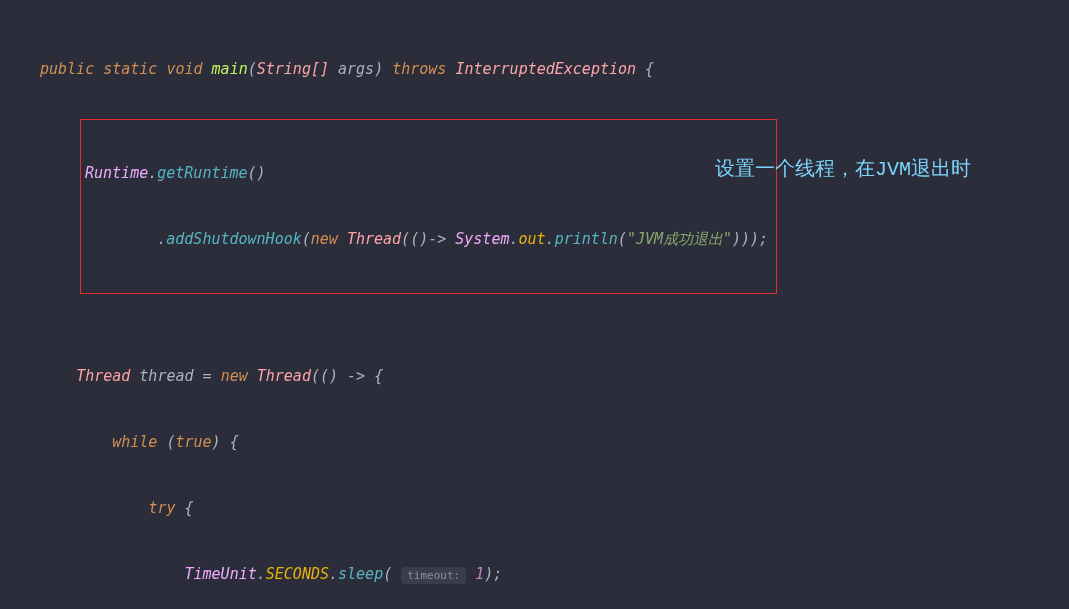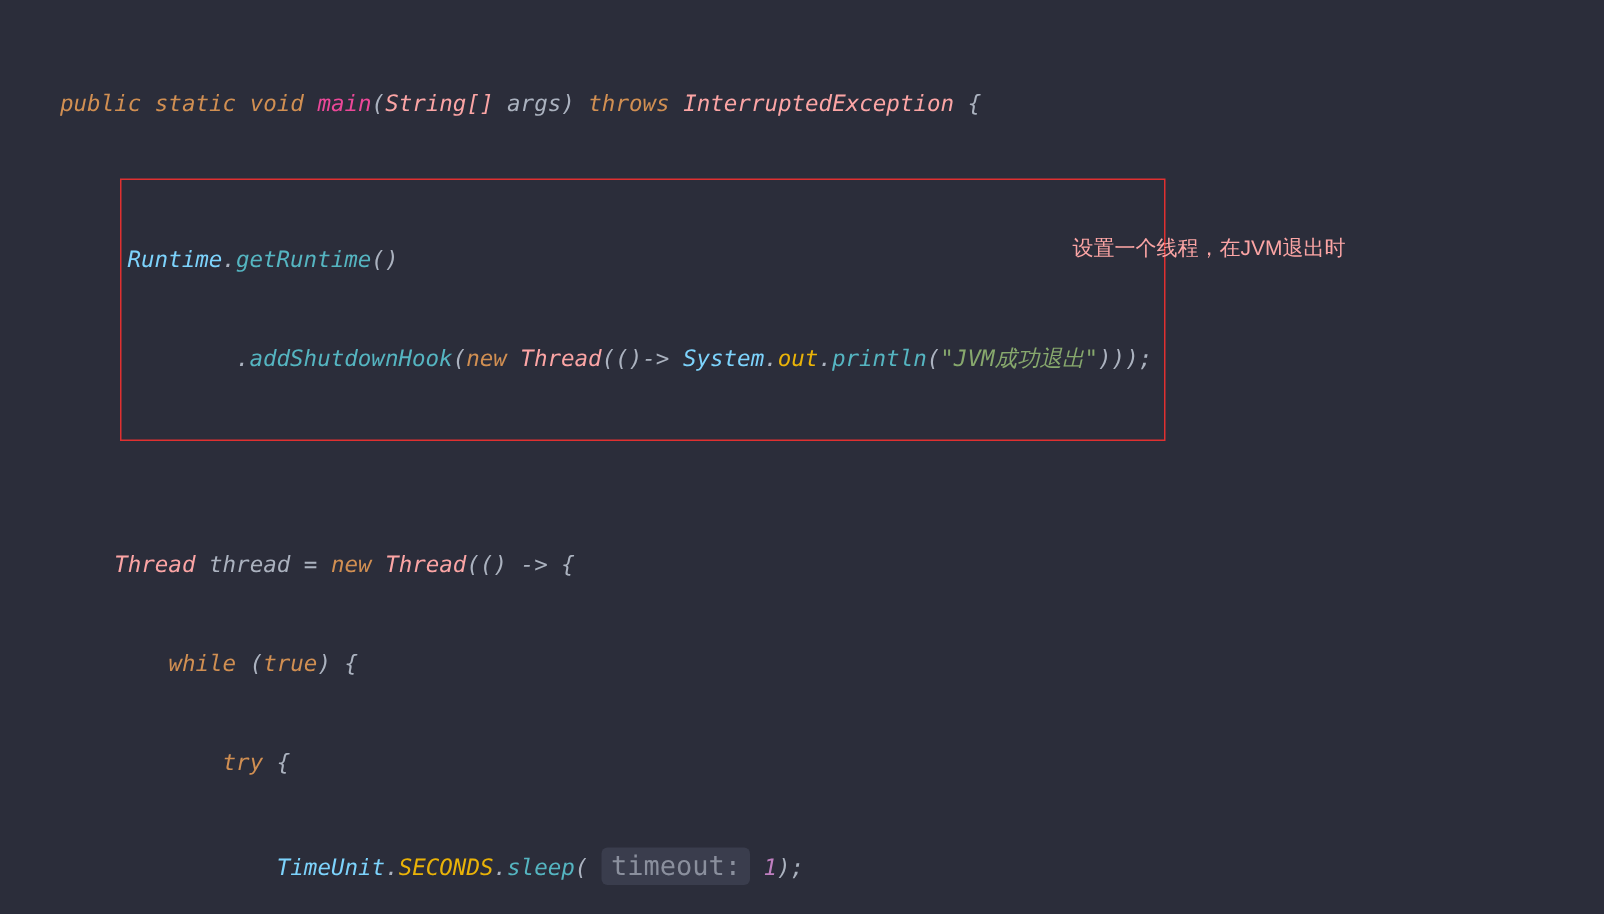--- a/index.html
+++ b/index.html
@@ -25,28 +25,28 @@
       position: relative;
     }
     .keyword {
       color: #d18f52;
       font-style: italic;
     }
     .type {
       color: #fca5a5;
     }
     .method-name {
-      color: #ec4899;
+      color: #bef264;
     }
     .method-call {
       color: #55b5c1;
       margin-top: 36px;
     }
     .class-ref {
-      color: #7dd3fc;
+      color: #f0abfc;
     }
     .punct {
       color: #abb2bf;
     }
     .string {
       color: #87a86d;
     }
     .number {
       color: #c07fc0;
     }
@@ -54,34 +54,34 @@
       color: #abb2bf;
     }
     .field {
       color: #eab308;
     }
     .hint {
       background-color: #3a3d4d;
       color: #8a8f9d;
       padding: 2px 6px;
       border-radius: 4px;
-      font-size: 18px;
+      font-size: 11px;
       font-style: normal;
     }
     .red-box {
       border: 1px solid #e03030;
       padding: 4px 8px 4px 4px;
       display: inline-block;
     }
     .annotation {
       position: absolute;
-      color: #fca5a5;
-      font-size: 14px;
+      color: #7dd3fc;
+      font-size: 20px;
       font-style: normal;
-      font-family: Liberation Sans, sans-serif;
+      font-family: Liberation Mono, monospace;
       line-height: 1.5;
     }
     .line {
       min-height: 33px;
     }
   </style>
 </head>
 <body>
 
 <div class="code-container">

